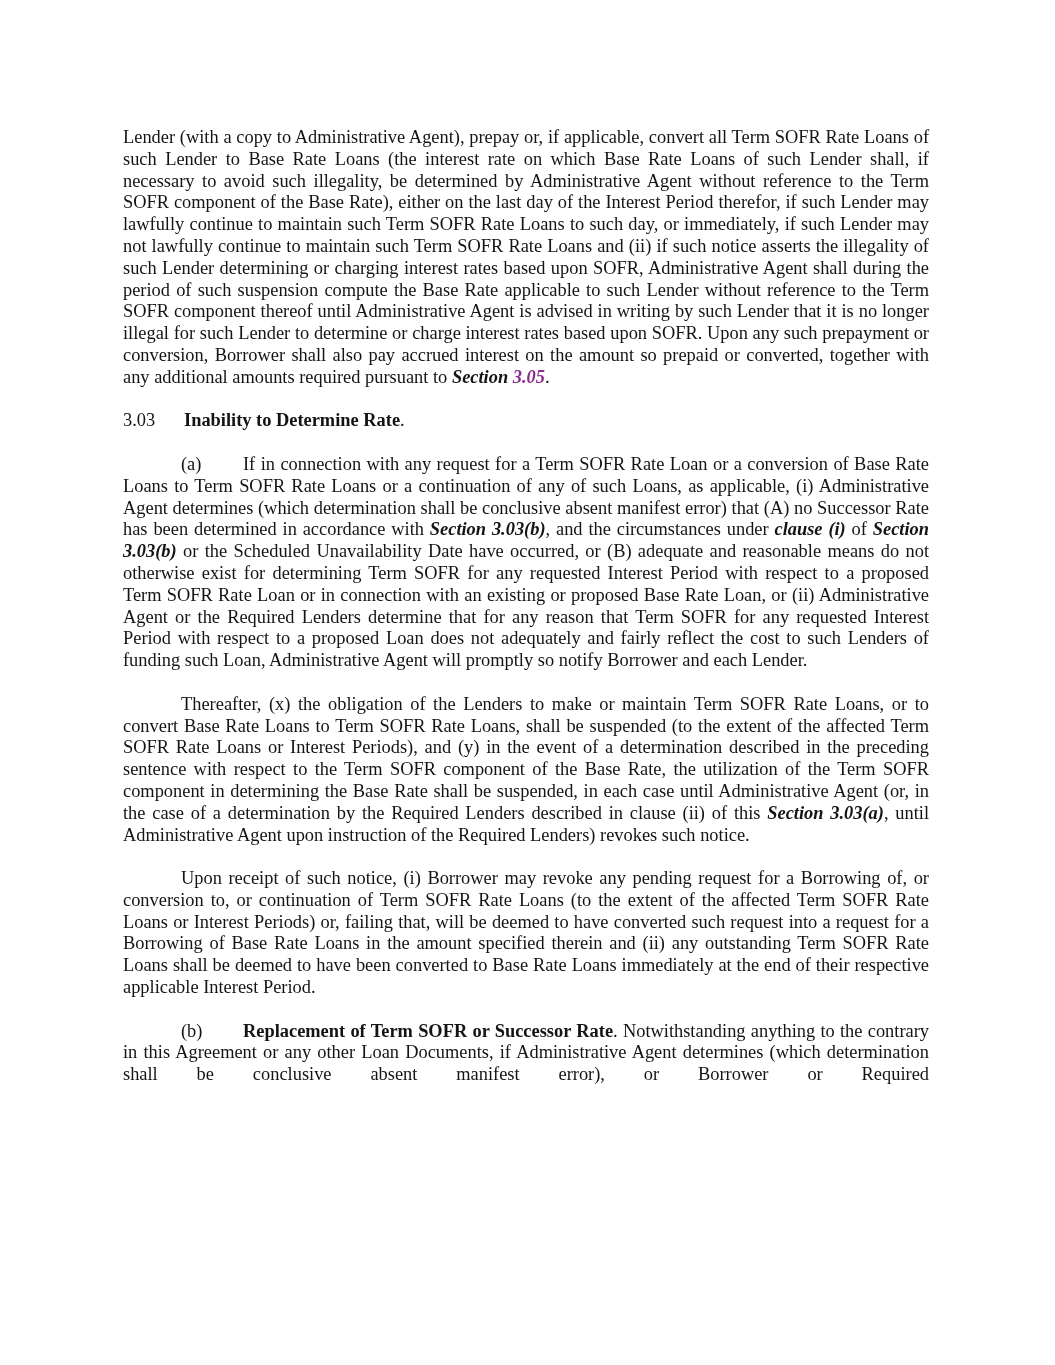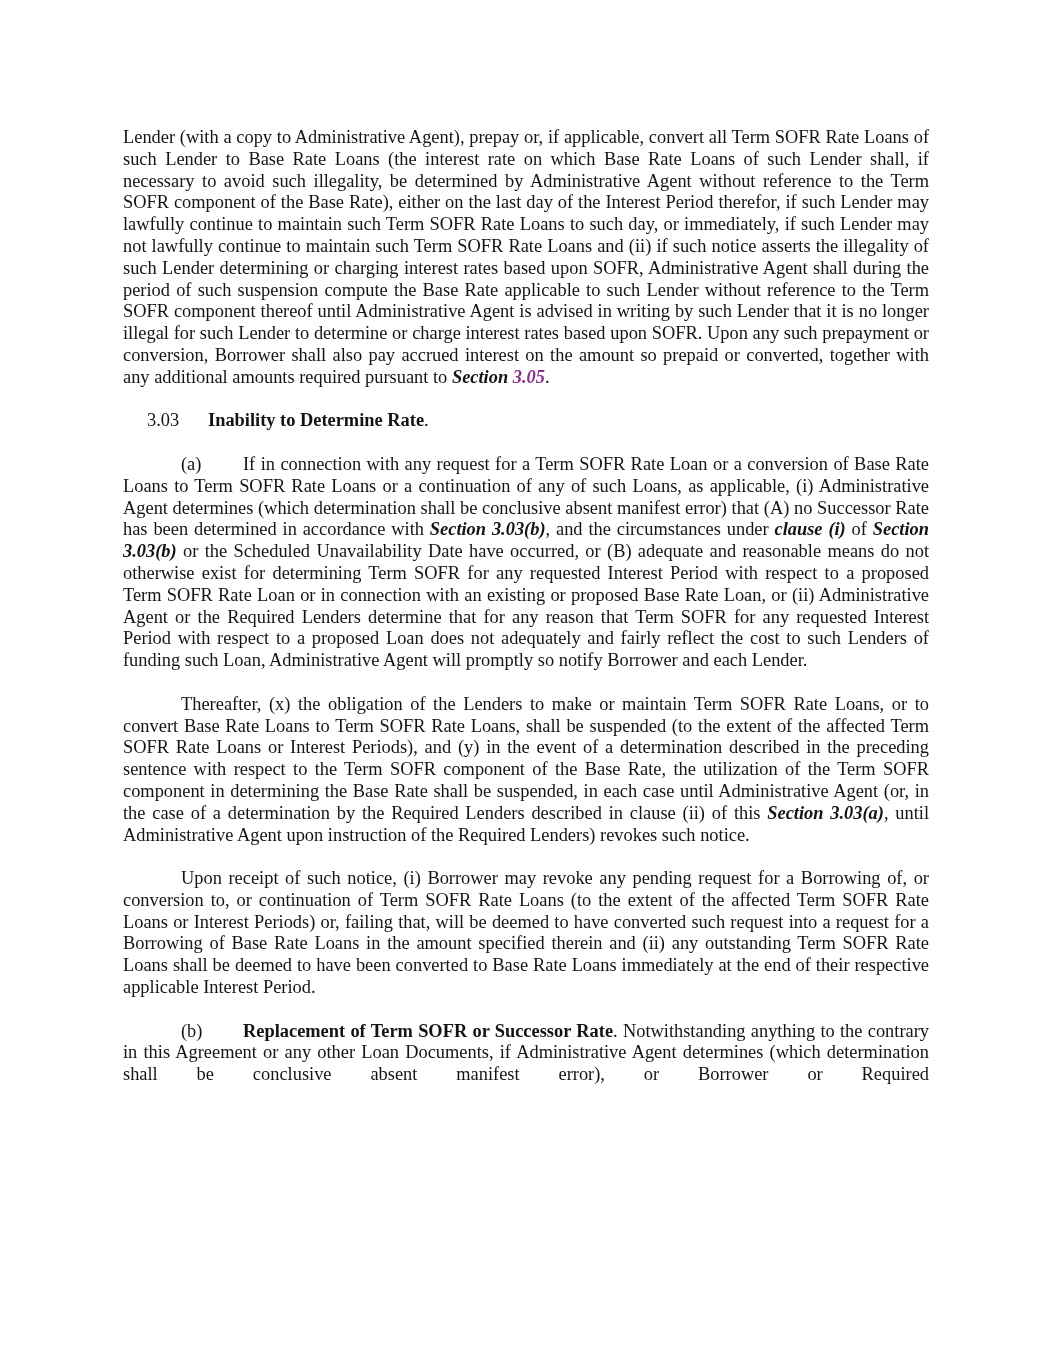--- a/index.html
+++ b/index.html
@@ -20,21 +20,21 @@
   }
   p.para {
     font-size:18.4px;
     line-height:21.8px;
     text-align:justify;
     margin:0 0 21.8px 0;
   }
   .sub { margin-left:64px; }
   .indent { text-indent:58px; }
   .justify-last { text-align-last:justify; }
-  .h-num { display:inline-block; width:61px; text-indent:0;margin-left:24px; }
+  .h-num { display:inline-block; width:61px; text-indent:0; }
   .label { display:inline-block; width:62px; text-indent:0; }
   .seg-b  { font-weight:bold; }
   .seg-bi { font-weight:bold; font-style:italic; }
   .seg-bip { font-weight:bold; font-style:italic; color:#8b2f8e; }
   .footer-left {
     position:absolute;
     left:123px;
     top:1311px;
     font-size:10px;
     line-height:16px;

